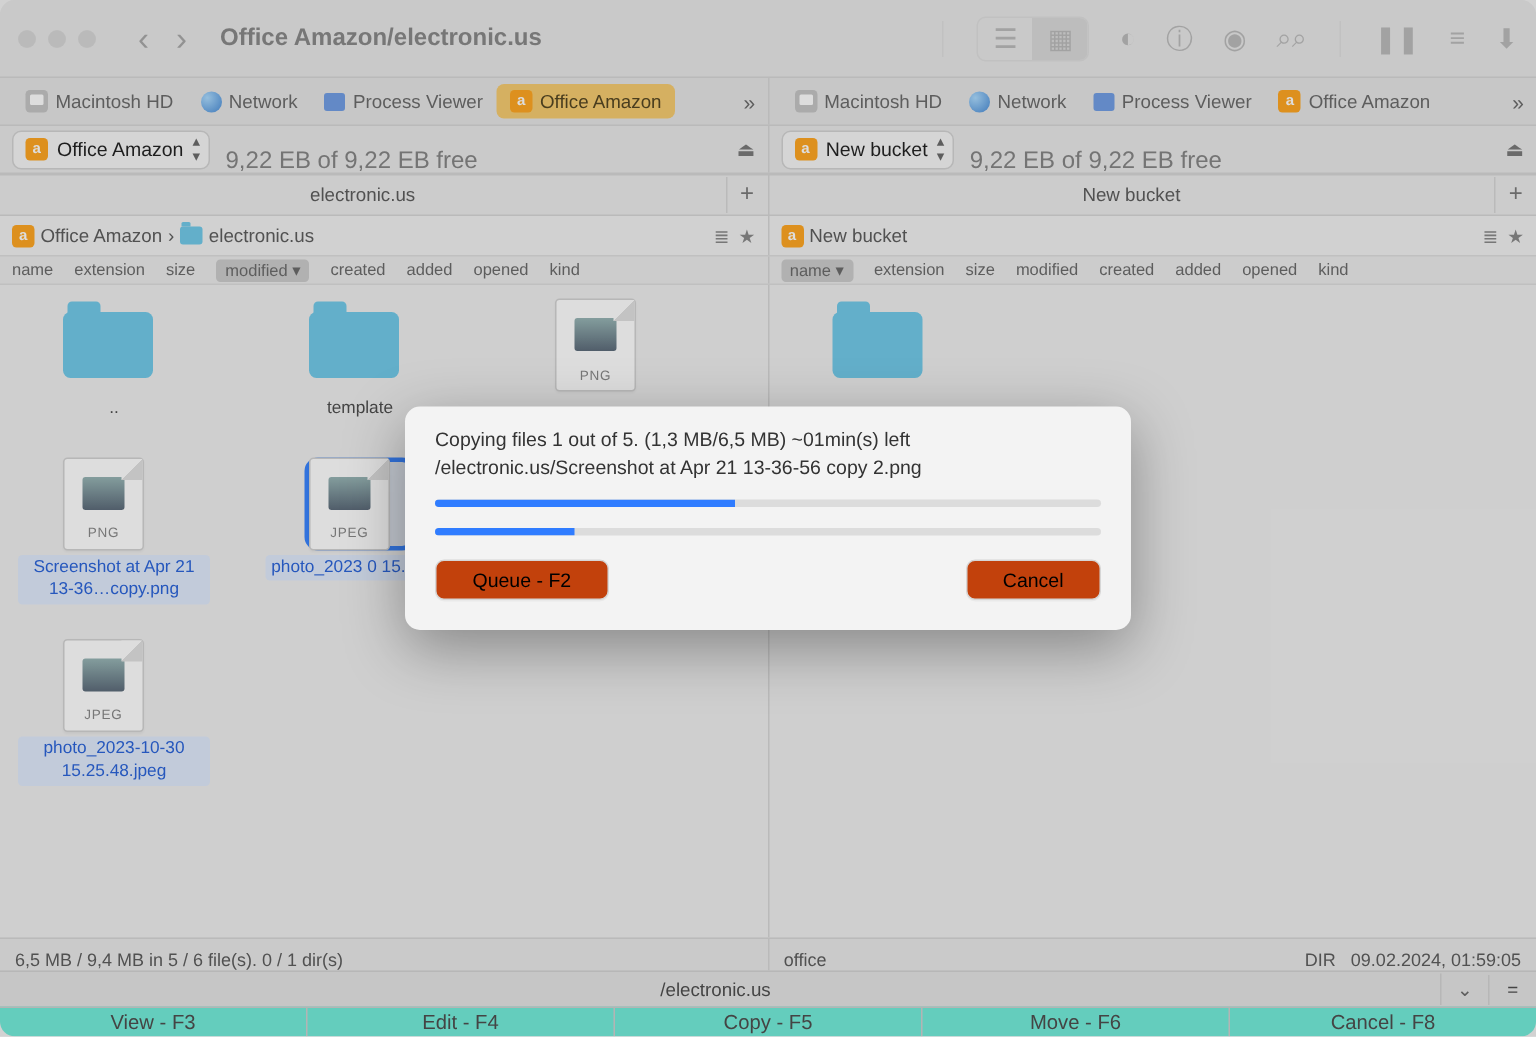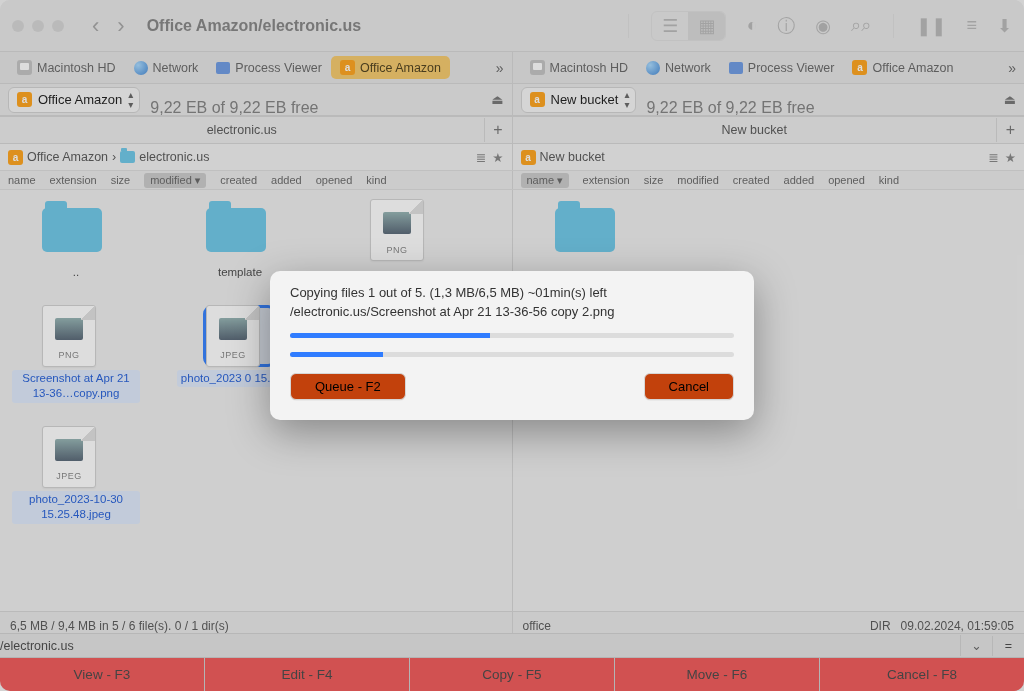--- a/index.html
+++ b/index.html
@@ -58,24 +58,24 @@
 .tag { position: absolute; bottom: 4px; left:50%; transform:translateX(-50%); font-size: 9px; color:#777; letter-spacing: 0.5px; }
 .item .lbl { padding: 1px 4px; border-radius: 3px; }
 .item.selected .ic { outline: 3px solid #1b72ff; border-radius: 6px; background: rgba(27,114,255,0.08); }
 .item.selected .lbl, .item.hl .lbl { background: #dbe7fb; color: #0b4dd4; }
 .item.blue .lbl { color: #0b4dd4; font-weight: 500; }
 .statusbar { height: 22px; display: flex; font-size: 12px; color: #444; background: #e6e6e6; border-top: 1px solid #d0d0d0; }
 .sb-half { flex: 1; display: flex; align-items: flex-end; padding: 0 10px; }
 .sb-half + .sb-half { border-left: 1px solid #d0d0d0; }
 .sb-right { margin-left: auto; }
 .cmdbar { height: 24px; background: #e0e0e0; border-top: 1px solid #ccc; display: flex; align-items: center; font-size: 12.5px; color: #333; }
-.cmd-path { flex: 1; text-align: left; padding-right: 6px; }
+.cmd-path { flex: 1; text-align: center; padding-right: 6px; }
 .cmd-chev { width: 32px; text-align: center; color: #555; border-left: 1px solid #ccc; padding: 3px 0; }
 .cmd-eq { width: 32px; text-align: center; border-left: 1px solid #ccc; padding: 3px 0; }
-.fnbar { height: 34px; display: flex; background: #ef4444; border-top: 1px solid #c9c9c9; }
+.fnbar { height: 20px; display: flex; background: #5eead4; border-top: 1px solid #c9c9c9; }
 .fn { flex: 1; display: flex; align-items: center; justify-content: center; font-size: 13.5px; color: #333; border-right: 1px solid #c9c9c9; }
 .fn:last-child { border-right: none; }
 .overlay { position: absolute; inset: 0; background: rgba(120,120,120,0.25); display: flex; align-items: center; justify-content: center; }
 .dialog { width: 484px; background: #f3f3f3; border-radius: 10px; box-shadow: 0 12px 40px rgba(0,0,0,0.35); padding: 14px 20px 20px; }
 .dialog h3 { text-align: center; font-size: 13.5px; font-weight: 600; margin-bottom: 18px; }
 .dlg-line { font-size: 13px; color: #333; margin-bottom: 4px; }
 .progress { height: 5px; background: #dcdcdc; border-radius: 3px; margin: 14px 0 10px; overflow: hidden; }
 .progress .bar { height: 100%; background: #2f7cff; }
 .btnrow { display: flex; margin-top: 16px; }
 .btn { background: #c2410c; border: 1px solid #d6d6d6; border-radius: 6px; padding: 5px 24px; font-size: 13px; cursor: pointer; box-shadow: 0 1px 0 rgba(0,0,0,0.04); }

